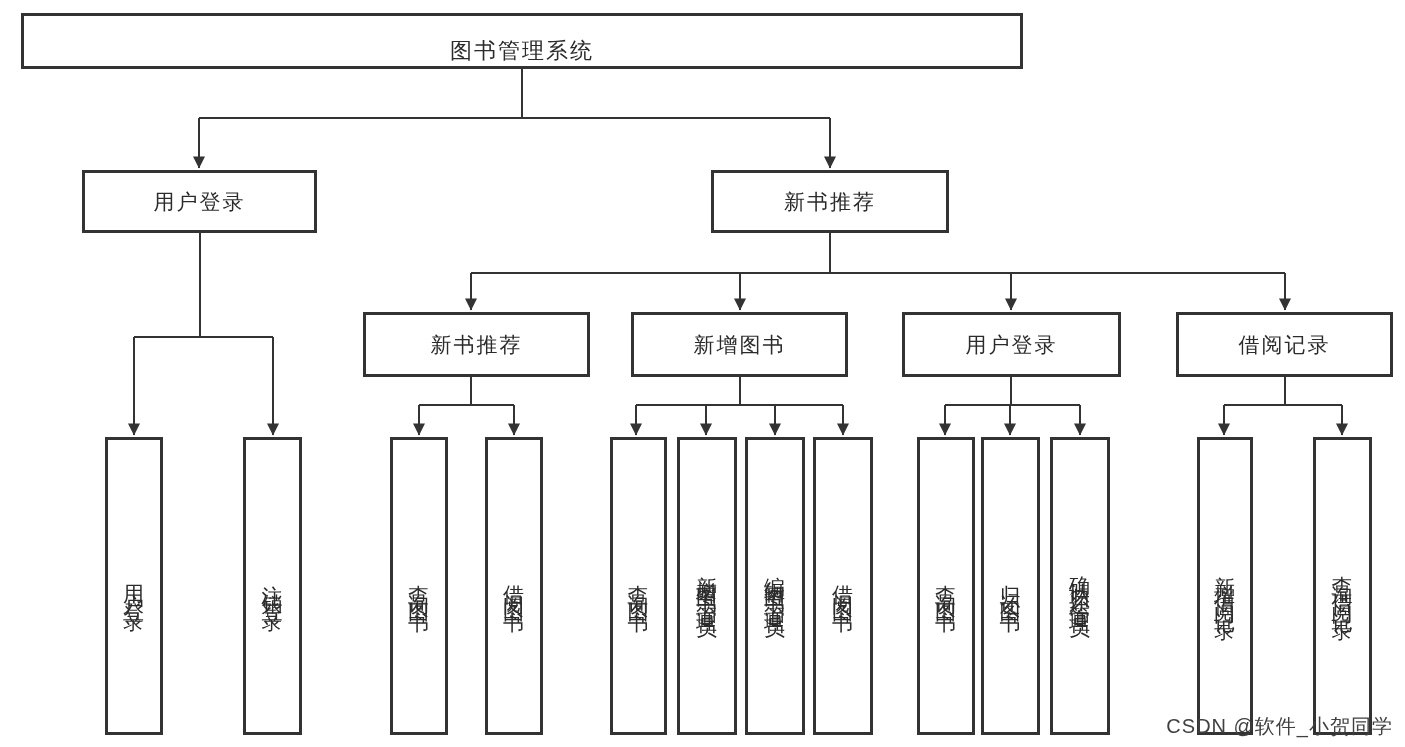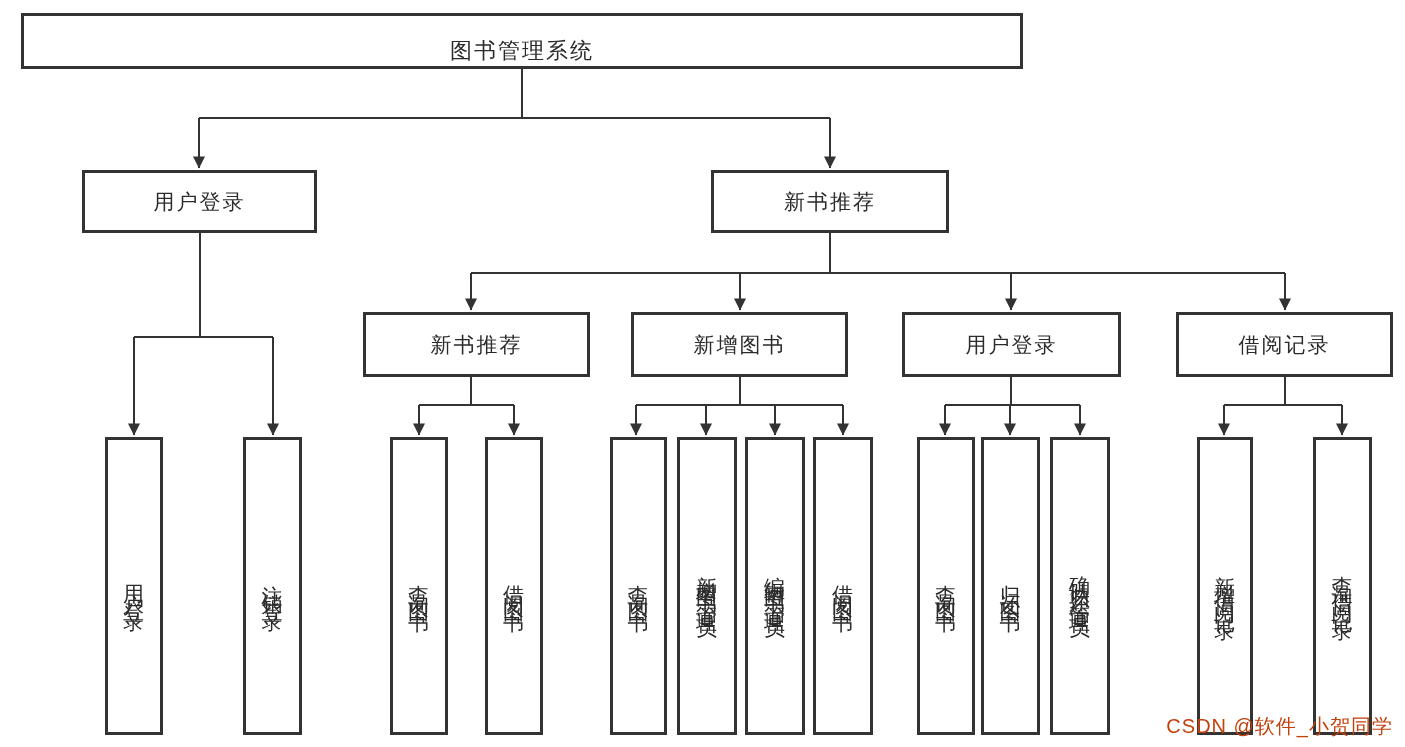--- a/index.html
+++ b/index.html
@@ -18,21 +18,21 @@
     position:absolute;box-sizing:border-box;border:3px solid #333333;background:#ffffff;
     top:437px;height:298px;display:flex;align-items:center;justify-content:center;z-index:2;
   }
   .vlabel{
     writing-mode:vertical-rl;text-orientation:mixed;
     font-size:21px;letter-spacing:9px;line-height:1;white-space:nowrap;
   }
   .vbox.long .vlabel{letter-spacing:6px;}
   .watermark{
     position:absolute;right:12px;bottom:7px;z-index:3;
-    font-size:20px;color:#c2410c;letter-spacing:1px;white-space:nowrap;
+    font-size:20px;color:#404040;letter-spacing:1px;white-space:nowrap;
   }
 </style>
 </head>
 <body>
 
 <div class="stage">
 
   <svg class="lines" width="1405" height="747" viewBox="0 0 1405 747">
     <defs>
       <marker id="arw" viewBox="0 0 10 10" refX="9.5" refY="5" markerWidth="9" markerHeight="6" orient="auto">

